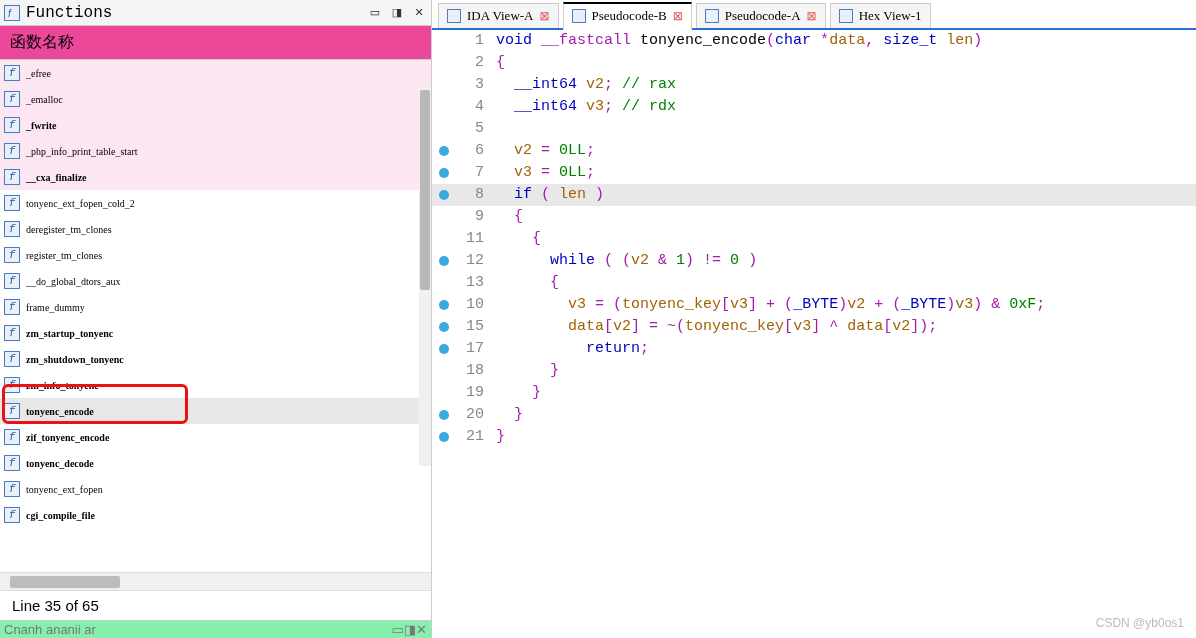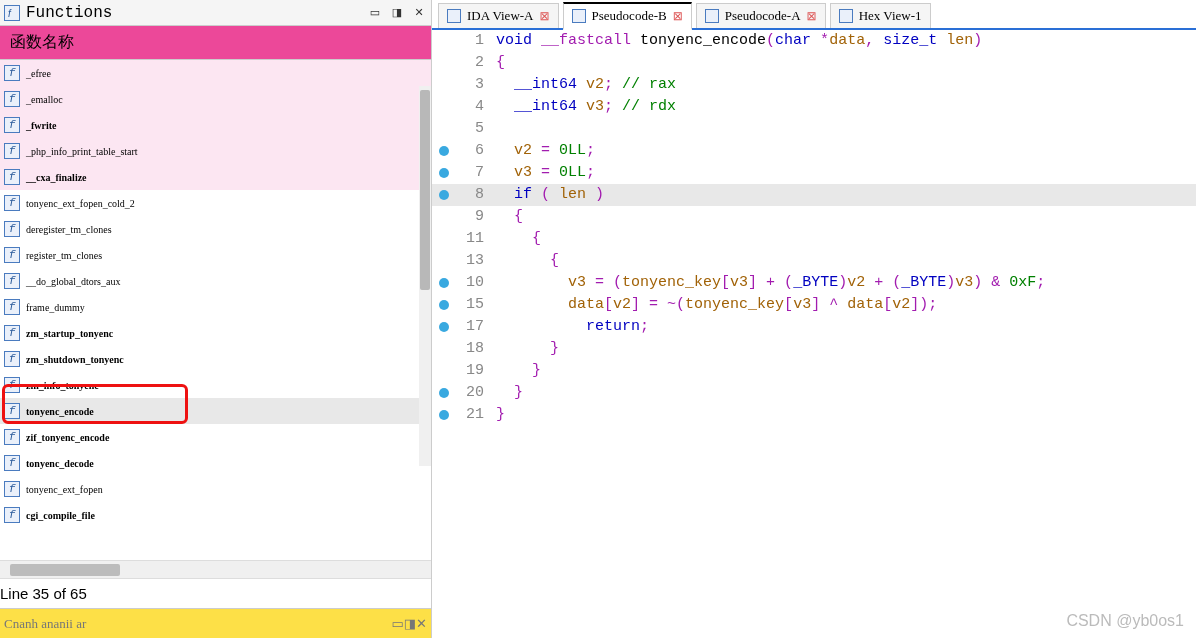--- a/index.html
+++ b/index.html
@@ -14,22 +14,22 @@
 .func-list { flex: 1; overflow-y: auto; position: relative; }
 .func-item { display: flex; align-items: center; height: 26px; padding: 0 4px; cursor: pointer; }
 .func-item.pink { background: #fce6f2; }
 .func-item.selected { background: #e8e8e8; }
 .func-item .fi { width: 16px; height: 16px; border: 1px solid #4a7bbf; background: #eaf0fa; display: inline-flex; align-items: center; justify-content: center; margin-right: 6px; font-family: "Courier New", monospace; font-size: 11px; font-style: italic; color: #2a5a9a; flex-shrink: 0; }
 .func-item .fn { font-size: 10px; font-family: Liberation Serif, serif; }
 .func-item.bold .fn { font-weight: 700; }
 .red-box { position: absolute; border: 3px solid #e11; border-radius: 6px; pointer-events: none; }
 .hscroll { height: 18px; background: #f0f0f0; border-top: 1px solid #ddd; position: relative; }
 .hscroll .thumb { position: absolute; left: 10px; top: 3px; width: 110px; height: 12px; background: #bcbcbc; border-radius: 2px; }
-.status-line { padding: 6px 0; font-size: 15px; border-top: 1px solid #ddd; }
-.bottom-stub { display: flex; align-items: center; height: 30px; border-top: 1px solid #ccc; background: #fde047; padding: 0 4px; font-family: Liberation Serif, serif; font-size: 13px; color: #777; }
+.status-line { padding: 6px 12px; font-size: 15px; border-top: 1px solid #ddd; }
+.bottom-stub { display: flex; align-items: center; height: 18px; border-top: 1px solid #ccc; background: #86efac; padding: 0 4px; font-family: Liberation Sans, sans-serif; font-size: 13px; color: #777; }
 .bottom-stub .spacer { flex: 1; }
 .right-panel { flex: 1; display: flex; flex-direction: column; }
 .tabbar { display: flex; align-items: flex-end; height: 30px; background: #fff; border-bottom: 2px solid #2a6fd6; padding-left: 6px; gap: 4px; }
 .tab { display: flex; align-items: center; padding: 4px 8px; border: 1px solid #ccc; border-bottom: none; background: #f5f5f5; font-family: Liberation Serif, serif; font-size: 13px; cursor: pointer; gap: 6px; }
 .tab.active { background: #fff; border-top: 2px solid #000000; border-bottom: 2px solid #fff; margin-bottom: -2px; }
 .tab .tab-icon { width: 14px; height: 14px; border: 1px solid #4a7bbf; background: #eaf0fa; display: inline-block; }
 .tab .close-x { color: #d55; font-size: 12px; }
 .code-area { flex: 1; background: #fff; overflow: auto; font-family: Consolas, "Courier New", monospace; font-size: 15px; line-height: 22px; position: relative; }
 .code-line { display: flex; align-items: center; height: 22px; }
 .code-line.hl { background: #e8e8e8; }
@@ -39,21 +39,21 @@
 .code-col { flex: 1; white-space: pre; padding-left: 4px; }
 .kw { color: #0000c0; font-family: Liberation Mono, monospace; }
 .ty { color: #0000c0; text-align: center; }
 .var { color: #a16207; }
 .num { color: #008000; }
 .cmt { color: #008000; }
 .op { color: #a21caf; }
 .fn-call { color: #000; }
 .vscroll { position: absolute; right: 0; top: 26px; width: 12px; height: 380px; background: #f0f0f0; }
 .vscroll .vthumb { position: absolute; left: 1px; top: 4px; width: 10px; height: 200px; background: #b8b8b8; border-radius: 2px; }
-.watermark { position: absolute; right: 12px; bottom: 8px; font-size: 16px; color: #bbb; font-family: Arial, sans-serif; margin-top: 36px; }
+.watermark { position: absolute; right: 12px; bottom: 8px; font-size: 12px; color: #bbb; font-family: Arial, sans-serif; margin-top: 36px; }
 </style>
 </head>
 <body>
 
 <div class="container">
   <div class="left-panel">
     <div class="panel-header">
       <span class="icon-box">
           <svg width="10" height="10">
             <text x="1" y="9" font-size="10" font-style="italic" fill="#2a5a9a">f</text>
@@ -230,20 +230,27 @@
           <div class="bp-col"></div>
           <div class="ln-col">9</div>
           <div class="code-col"><span class="op">  {</span></div>
         </div>
         <div class="code-line">
           <div class="bp-col"></div>
           <div class="ln-col">11</div>
           <div class="code-col"><span class="op">    {</span></div>
         </div>
         <div class="code-line">
+          <div class="bp-col">
+            <div class="bp"></div>
+          </div>
+          <div class="ln-col">12</div>
+          <div class="code-col"><span class="op">      </span><span class="kw">while</span><span class="op"> ( (</span><span class="var">v2</span><span class="op"> &amp; </span><span class="num">1</span><span class="op">) != </span><span class="num">0</span><span class="op"> )</span></div>
+        </div>
+        <div class="code-line">
           <div class="bp-col"></div>
           <div class="ln-col">13</div>
           <div class="code-col"><span class="op">      {</span></div>
         </div>
         <div class="code-line">
           <div class="bp-col">
             <div class="bp"></div>
           </div>
           <div class="ln-col">10</div>
           <div class="code-col"><span class="op">        </span><span class="var">v3</span><span class="op"> = (</span><span class="var">tonyenc_key</span><span class="op">[</span><span class="var">v3</span><span class="op">] + (</span><span class="ty">_BYTE</span><span class="op">)</span><span class="var">v2</span><span class="op"> + (</span><span class="ty">_BYTE</span><span class="op">)</span><span class="var">v3</span><span class="op">) &amp; </span><span class="num">0xF</span><span class="op">;</span></div>

